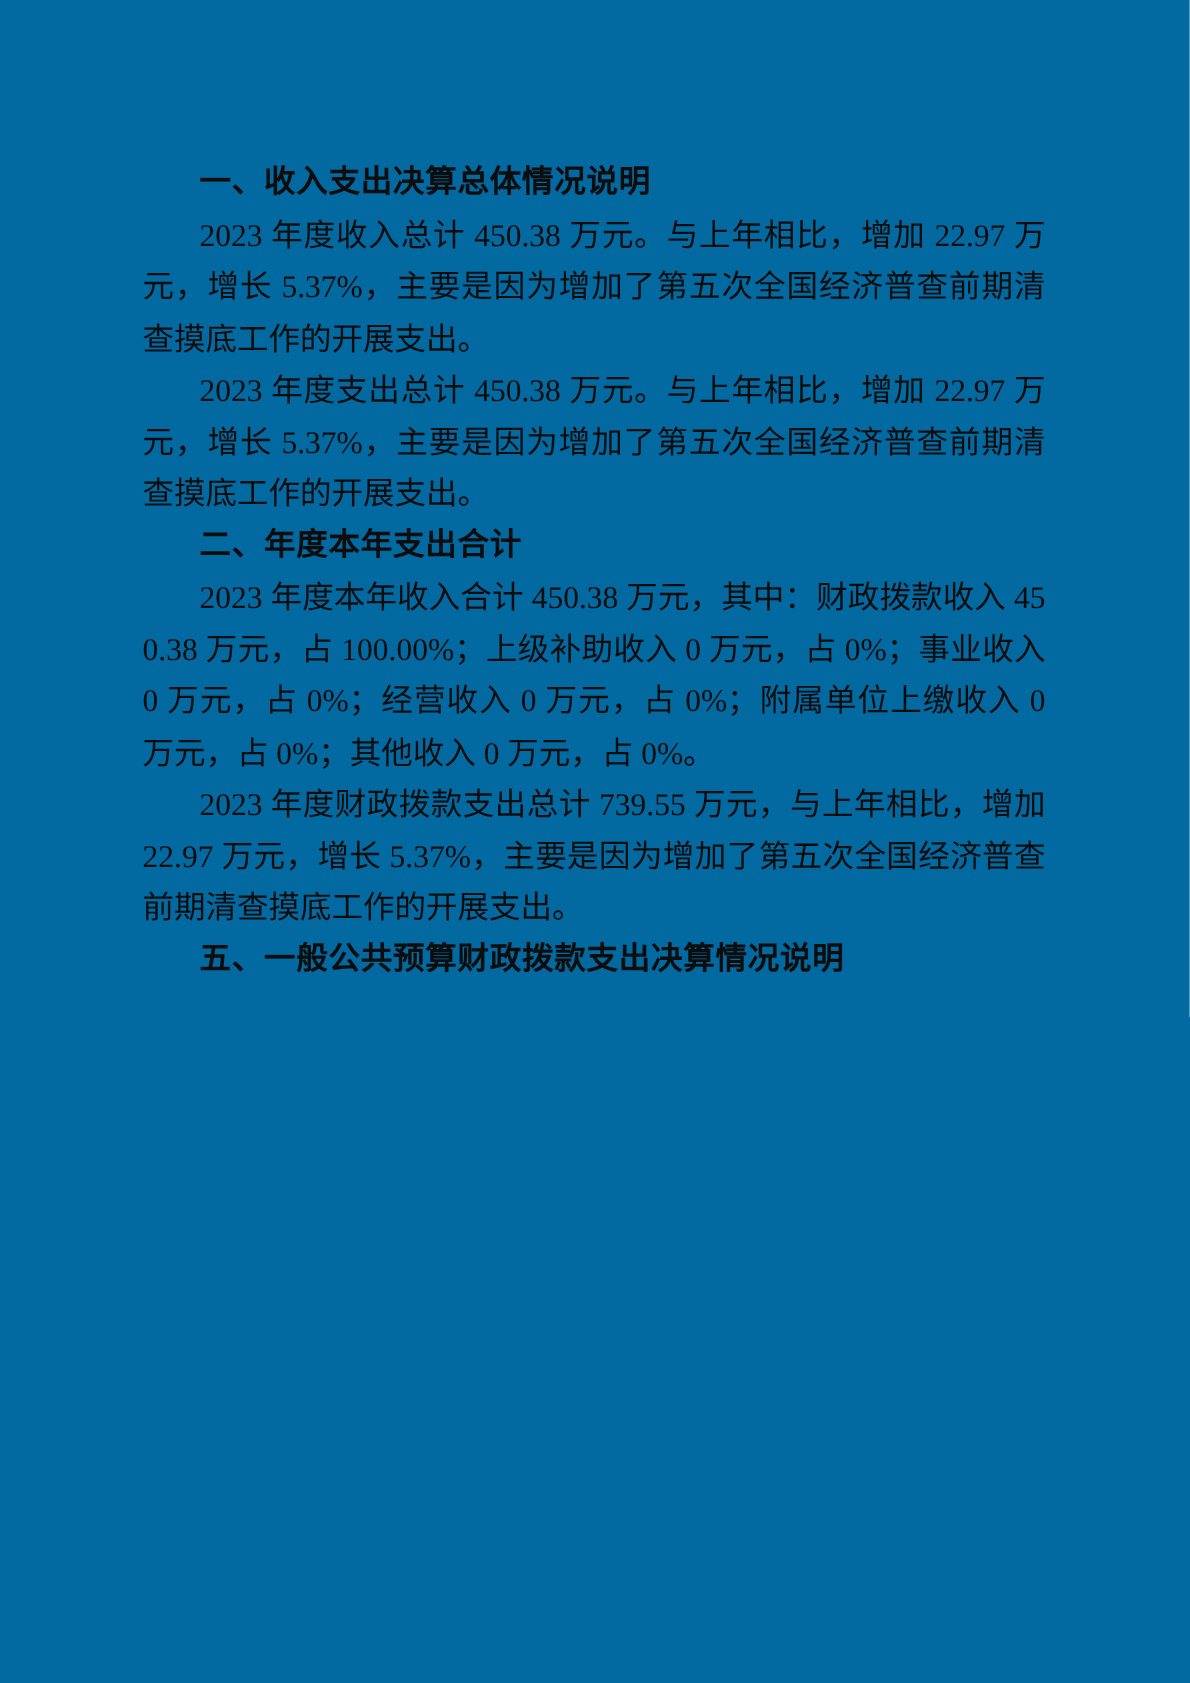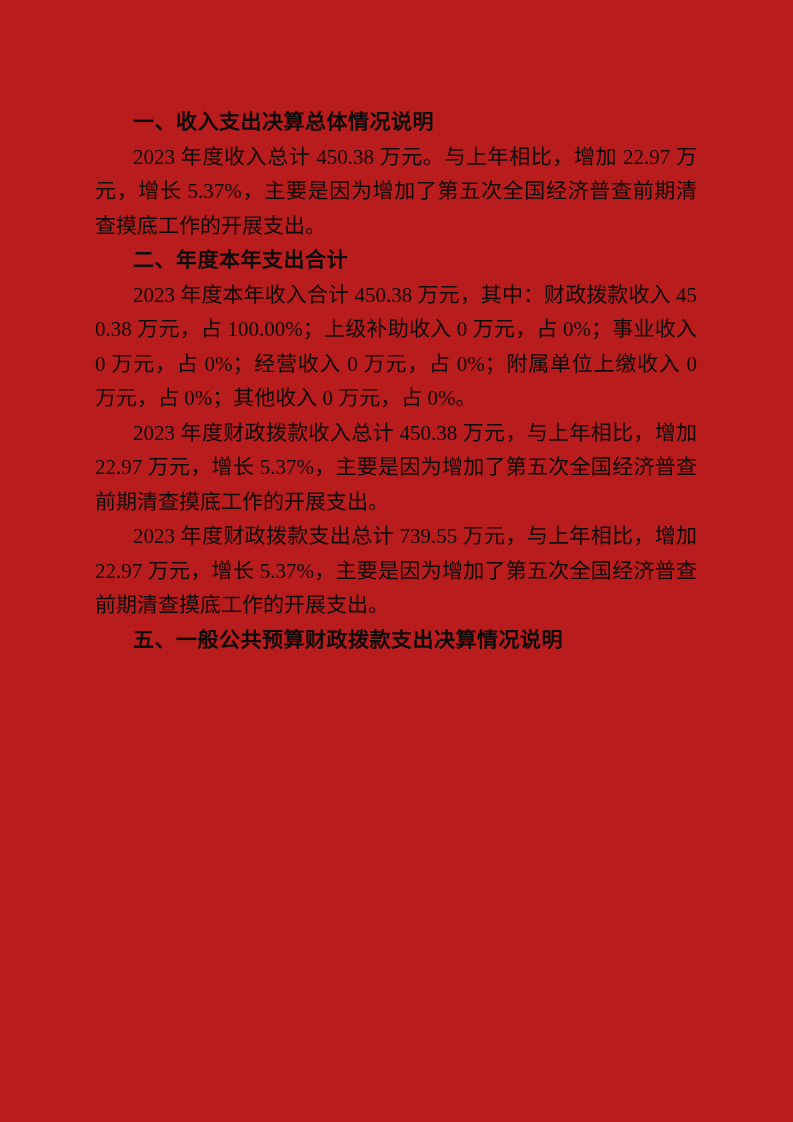--- a/index.html
+++ b/index.html
@@ -9,21 +9,21 @@
   }
   body {
     width: 793px;
     height: 1122px;
     overflow: hidden;
   }
   .page {
     box-sizing: border-box;
     width: 793px;
     height: 1122px;
-    background: #b91c1c;
+    background: #0369a1;
     color: #0d0d0d;
     padding: 105px 96px 16px 95px;
   }
   .doc-block {
     margin: 0;
     padding: 0;
     font-size: 21px;
     line-height: 34.5px;
     text-indent: 38px;
   }
@@ -43,28 +43,28 @@
 </style>
 </head>
 <body>
 
 <div class="page">
 
   <h2 class="doc-block doc-heading">一、收入支出决算总体情况说明</h2>
 
   <p class="doc-block doc-paragraph">2023 年度收入总计 450.38 万元。与上年相比，增加 22.97 万元，增长 5.37%，主要是因为增加了第五次全国经济普查前期清查摸底工作的开展支出。</p>
 
+  <p class="doc-block doc-paragraph">2023 年度支出总计 450.38 万元。与上年相比，增加 22.97 万元，增长 5.37%，主要是因为增加了第五次全国经济普查前期清查摸底工作的开展支出。</p>
 
   <h2 class="doc-block doc-heading">二、年度本年支出合计</h2>
 
   <p class="doc-block doc-paragraph">2023 年度本年收入合计 450.38 万元，其中：财政拨款收入 450.38 万元，占 100.00%；上级补助收入 0 万元，占 0%；事业收入 0 万元，占 0%；经营收入 0 万元，占 0%；附属单位上缴收入 0 万元，占 0%；其他收入 0 万元，占 0%。</p>
 
 
 
 
-  <p class="doc-block doc-paragraph">2023 年度财政拨款收入总计 450.38 万元，与上年相比，增加 22.97 万元，增长 5.37%，主要是因为增加了第五次全国经济普查前期清查摸底工作的开展支出。</p>
 
   <p class="doc-block doc-paragraph">2023 年度财政拨款支出总计 739.55 万元，与上年相比，增加 22.97 万元，增长 5.37%，主要是因为增加了第五次全国经济普查前期清查摸底工作的开展支出。</p>
 
   <h2 class="doc-block doc-heading">五、一般公共预算财政拨款支出决算情况说明</h2>
 
 
 </div>
 
 </body></html>

